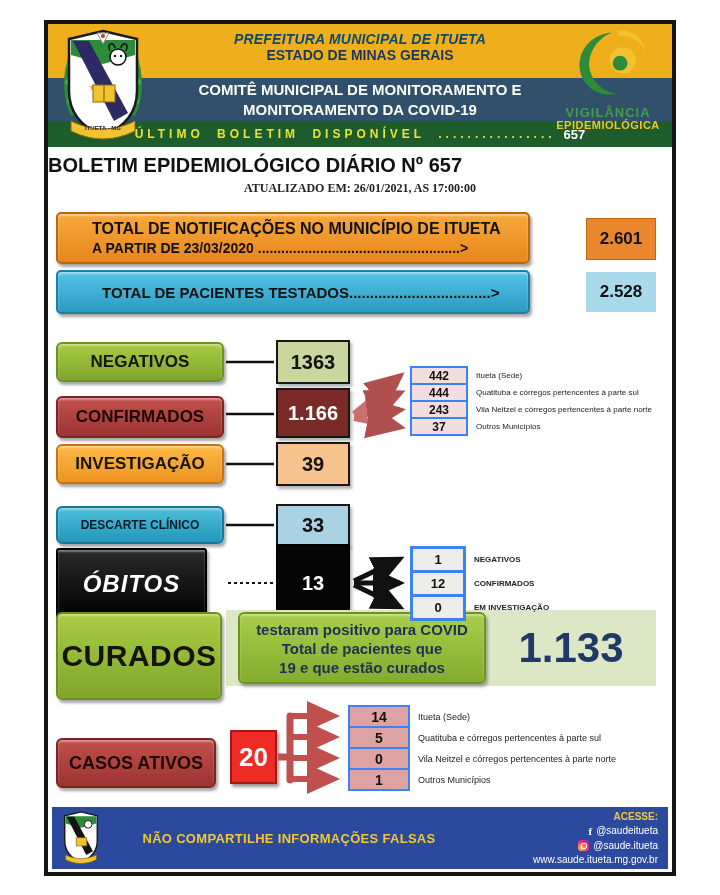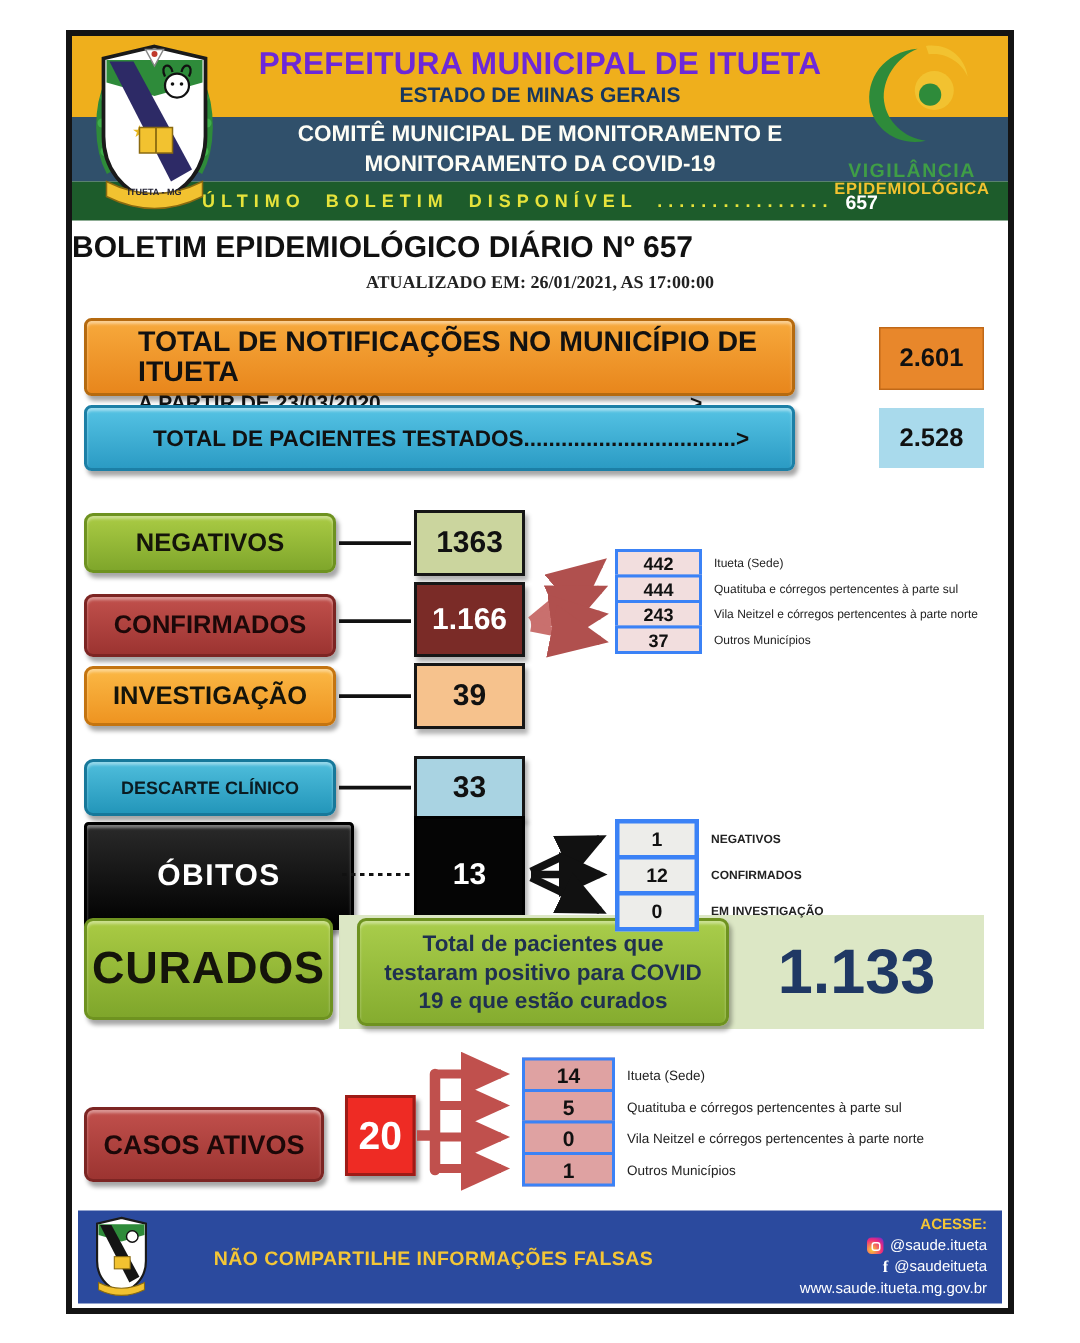--- a/index.html
+++ b/index.html
@@ -6,41 +6,41 @@
   .page{position:relative;width:720px;height:895px;background:#fff;overflow:hidden;
         font-family:"Liberation Sans", sans-serif;}
   .doc{position:absolute;left:44px;top:20px;width:624px;height:848px;
        border:4px solid #141414;background:#fff;}
   .abs{position:absolute;box-sizing:border-box;}
 
   
   .band-yellow{left:0;top:0;width:624px;height:54px;background:#efaf1c;text-align:center;}
   .band-navy{left:0;top:54px;width:624px;height:43px;background:#30506b;text-align:center;color:#fdfdf5;}
   .band-green{left:0;top:97px;width:624px;height:26px;background:#1d5c2b;display:flex;align-items:center;justify-content:center;}
-  .h-title{margin-top:7px;font-size:21px;font-weight:bold;color:#6d28d9;letter-spacing:.2px;}
+  .h-title{margin-top:7px;font-size:14px;font-weight:bold;color:#0c4a6e;letter-spacing:.2px;font-style:italic;}
   .h-sub{font-size:14px;font-weight:bold;color:#17375e;}
   .c-line{font-size:15px;font-weight:bold;line-height:20px;}
   .c-line:first-child{margin-top:2px;}
   .strip-label{color:#e6e33b;font-size:12px;font-weight:bold;letter-spacing:4px;word-spacing:6px;}
   .strip-num{color:#ffffff;font-size:13px;font-weight:bold;margin-left:8px;}
 
   .coat{left:14px;top:3px;width:82px;height:117px;z-index:4;}
   .logo{right:4px;top:4px;width:120px;height:116px;z-index:4;text-align:center;}
   .logo-l1{font-size:13px;font-weight:bold;color:#3f9e46;letter-spacing:1px;line-height:13px;}
   .logo-l2{font-size:11px;font-weight:bold;color:#f2c230;letter-spacing:.5px;line-height:12px;}
 
   
   .b-title{left:0;top:130px;width:624px;text-align:left;font-size:20px;font-weight:bold;color:#111;}
   .b-sub{left:0;top:157px;width:624px;text-align:center;font-size:12px;font-weight:bold;color:#222;font-family:Liberation Serif, serif;}
 
   
   .bar-orange{left:8px;top:188px;width:474px;height:52px;border:2px solid #b56a10;border-radius:5px;
      background:linear-gradient(#f7a93c,#e8861c);box-shadow:2px 3px 3px rgba(0,0,0,.35), inset 0 2px 2px rgba(255,255,255,.45);
      padding:5px 6px 0 34px;color:#111;font-weight:bold;}
-  .bar-orange .l1{font-size:19px;line-height:20px;}
+  .bar-orange .l1{font-size:16px;line-height:20px;}
   .bar-orange .l2{font-size:14px;line-height:19px;}
   .val-notif{left:538px;top:194px;width:70px;height:42px;background:#e8872b;border:1px solid #c06818;
      display:flex;align-items:center;justify-content:center;font-size:17px;font-weight:bold;color:#111;}
   .bar-blue{left:8px;top:246px;width:474px;height:44px;border:2px solid #1c7fa6;border-radius:5px;
      background:linear-gradient(#55c3e4,#2b9bc4);box-shadow:2px 3px 3px rgba(0,0,0,.35), inset 0 2px 2px rgba(255,255,255,.45);
      display:flex;align-items:center;padding-left:44px;font-size:15px;font-weight:bold;color:#111;}
   .val-tested{left:538px;top:248px;width:70px;height:40px;background:#a9daec;
      display:flex;align-items:center;justify-content:center;font-size:17px;font-weight:bold;color:#111;}
 
   
@@ -49,21 +49,21 @@
   .p-green{background:linear-gradient(#aacb44,#7fa62b);border:2px solid #6e9220;}
   .p-red{background:linear-gradient(#c1504c,#9c3431);border:2px solid #7c2523;color:#1c0808;}
   .p-orange{background:linear-gradient(#fbb845,#ee9421);border:2px solid #c47410;}
   .p-blue{background:linear-gradient(#4fbedc,#2396ba);border:2px solid #17789a;color:#0a1c22;}
   .p-black{background:linear-gradient(#2a2a2a,#000);border:2px solid #000;color:#fff;border-radius:3px;}
 
   .lbl-neg{left:8px;top:318px;width:168px;height:40px;font-size:17px;}
   .lbl-conf{left:8px;top:372px;width:168px;height:42px;font-size:17px;}
   .lbl-inv{left:8px;top:420px;width:168px;height:40px;font-size:17px;}
   .lbl-desc{left:8px;top:482px;width:168px;height:38px;font-size:12px;}
-  .lbl-obit{left:8px;top:524px;width:180px;height:72px;font-size:20px;letter-spacing:1px;}
+  .lbl-obit{left:8px;top:524px;width:151px;height:72px;font-size:24px;letter-spacing:1px;font-style:italic;}
   .lbl-casos{left:8px;top:714px;width:160px;height:50px;font-size:18px;}
 
   
   .vbox{display:flex;align-items:center;justify-content:center;font-weight:bold;color:#111;
         border:2px solid #161616;box-shadow:2px 3px 3px rgba(0,0,0,.3);}
   .box-neg{left:228px;top:316px;width:74px;height:44px;background:#cbd59e;font-size:20px;}
   .box-conf{left:228px;top:364px;width:74px;height:50px;background:#7a2b27;color:#fff;font-size:20px;}
   .box-inv{left:228px;top:418px;width:74px;height:44px;background:#f6c28d;font-size:20px;}
   .box-desc{left:228px;top:480px;width:74px;height:42px;background:#a9d3e2;font-size:20px;}
   .box-obit{left:228px;top:520px;width:74px;height:78px;background:#050505;border-color:#000;color:#fff;font-size:20px;}
@@ -84,21 +84,21 @@
   .stack-obit{left:362px;top:522px;}
   .stack-obit .cell{width:56px;height:27px;font-size:13px;background:#ededea;border-width:3px;}
   .stack-obit .row + .row{margin-top:-3px;}
   .stack-obit .lab{font-size:8px;font-weight:bold;}
   .stack-casos{left:300px;top:681px;}
   .stack-casos .cell{width:62px;height:23px;font-size:14px;background:#dfa2a2;}
   .stack-casos .lab{font-size:9px;}
 
   
   .cur-strip{left:178px;top:586px;width:430px;height:76px;background:#dce7c5;}
-  .lbl-cur{left:8px;top:588px;width:166px;height:68px;font-size:30px;letter-spacing:.5px;}
+  .lbl-cur{left:8px;top:588px;width:166px;height:88px;font-size:30px;letter-spacing:.5px;}
   .cur-text{left:190px;top:588px;width:248px;height:72px;border-radius:6px;z-index:2;
      background:linear-gradient(#a9cd4b,#85ac2f);border:2px solid #6e9220;
      box-shadow:2px 3px 3px rgba(0,0,0,.3), inset 0 2px 2px rgba(255,255,255,.4);
      display:flex;flex-direction:column;align-items:center;justify-content:center;
      font-size:15px;font-weight:bold;color:#1f3050;line-height:19px;text-align:center;}
   .val-cur{left:440px;top:592px;width:166px;height:64px;display:flex;align-items:center;justify-content:center;
      font-size:42px;font-weight:bold;color:#1f3864;z-index:2;}
 
   
   .overlay{left:0;top:0;width:624px;height:848px;z-index:5;pointer-events:none;}
@@ -230,22 +230,22 @@
       </div>
       <div class="row">
         <div class="cell">0</div>
         <div class="lab">EM INVESTIGAÇÃO</div>
       </div>
     </div>
 
     <div class="abs cur-strip"></div>
     <div class="abs pill p-green lbl-cur">CURADOS</div>
     <div class="abs cur-text">
+      <div>testaram positivo para COVID</div>
       <div>Total de pacientes que</div>
-      <div>testaram positivo para COVID</div>
       <div>19 e que estão curados</div>
     </div>
     <div class="abs val-cur">1.133</div>
 
     <div class="abs pill p-red lbl-casos">CASOS ATIVOS</div>
     <div class="abs box-20">20</div>
     <div class="abs stack stack-casos">
       <div class="row">
         <div class="cell">14</div>
         <div class="lab">Itueta (Sede)</div>
@@ -308,27 +308,27 @@
           <polygon points="11,14 27,14 66,86 52,94" fill="#141414"></polygon>
           <circle cx="56" cy="30" r="8" fill="#ffffff" stroke="#111" stroke-width="2"></circle>
           <rect x="31" y="58" width="22" height="17" fill="#f2c230" stroke="#8a6a10" stroke-width="1.5"></rect>
           <path d="M9,94 Q41,110 73,94 L73,104 Q41,120 9,104 Z" fill="#f2c230" stroke="#8a6a10" stroke-width="1.5"></path>
         </svg>
       </div>
       <div class="f-warn">NÃO COMPARTILHE INFORMAÇÕES FALSAS</div>
       <div class="f-right">
         <div class="f-access">ACESSE:</div>
         <div class="f-line">
+          <span class="fb-icon"></span>
+          <span>@saudeitueta</span>
+        </div>
+        <div class="f-line">
           <span class="ig-icon">
               <span class="ig-dot"></span>
             </span>
           <span>@saude.itueta</span>
         </div>
-        <div class="f-line">
-          <span class="fb-icon"></span>
-          <span>@saudeitueta</span>
-        </div>
         <div>www.saude.itueta.mg.gov.br</div>
       </div>
     </div>
 
   </div>
 </div>
 
 </body></html>

